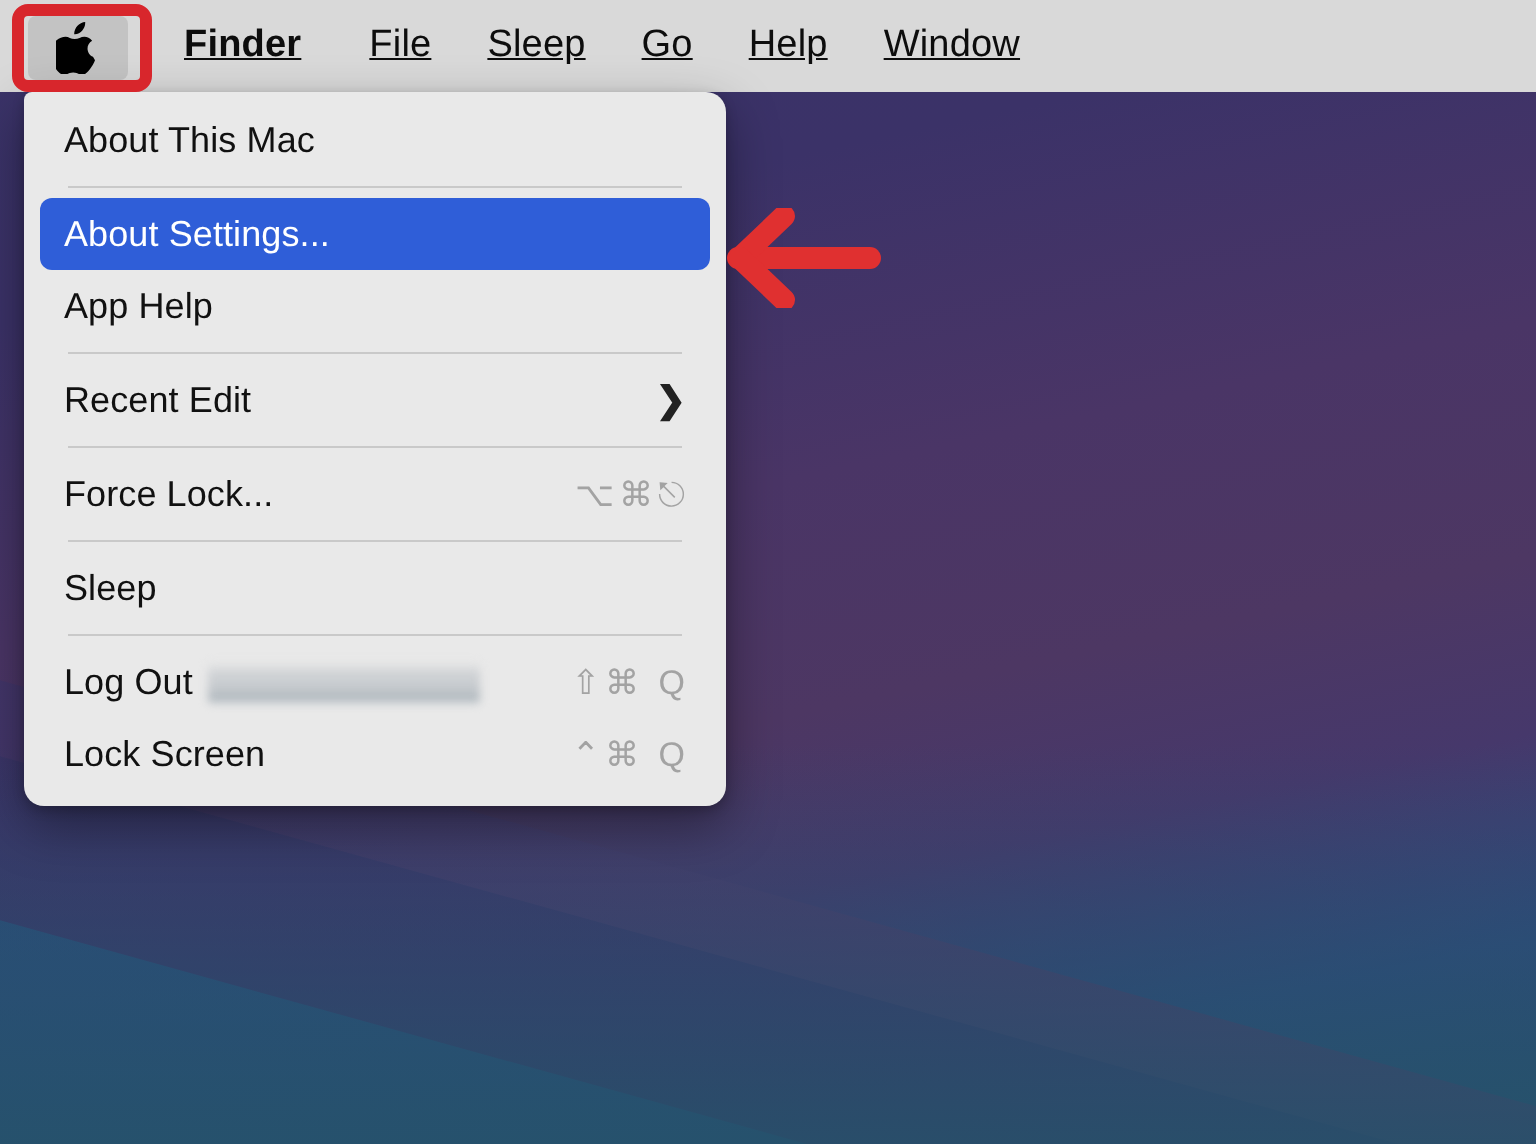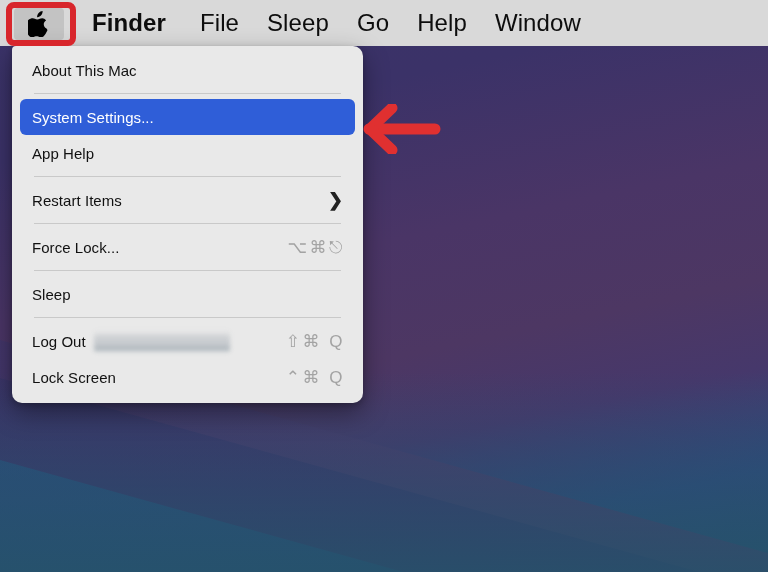--- a/index.html
+++ b/index.html
@@ -64,26 +64,27 @@
     top: 0; left: 0;
     width: 768px;
     height: 46px;
     background: #d9d9d9;
     display: flex;
     align-items: center;
     box-sizing: border-box;
     z-index: 20;
   }
   .menubar .mb-item {
-    font-size: 24px;
+    font-size: 19px;
     color: #0d0d0d;
     padding: 0 14px;
     line-height: 46px;
     white-space: nowrap;
     letter-spacing: .1px;
+    text-decoration: underline;
   }
   .menubar .mb-item.app-name {
     font-weight: bold;
     padding-left: 18px;
     padding-right: 20px;
   }
   .apple-slot {
     width: 74px;
     height: 46px;
     position: relative;
@@ -142,21 +143,21 @@
     position: relative;
     height: 36px;
     margin: 0 8px;
     display: flex;
     align-items: center;
     border-radius: 6px;
     padding: 0 10px 0 12px;
     box-sizing: border-box;
   }
   .mi .label {
-    font-size: 15px;
+    font-size: 18px;
     color: #111;
     white-space: nowrap;
     letter-spacing: .05px;
   }
   .mi.selected {
     background: #2f5ed8;
   }
   .mi.selected .label { color: #fff; }
   .mi .spacer { flex: 1 1 auto; }
   .mi .shortcut {
@@ -240,31 +241,31 @@
 
   <div class="menu-panel">
 
     <div class="mi">
       <span class="label">About This Mac</span>
     </div>
 
     <div class="sep"></div>
 
     <div class="mi selected">
-      <span class="label">System Settings...</span>
+      <span class="label">About Settings...</span>
     </div>
 
     <div class="mi">
       <span class="label">App Help</span>
     </div>
 
     <div class="sep"></div>
 
     <div class="mi">
-      <span class="label">Restart Items</span>
+      <span class="label">Recent Edit</span>
       <span class="spacer"></span>
       <span class="chevron">❯</span>
     </div>
 
     <div class="sep"></div>
 
     <div class="mi">
       <span class="label">Force Lock...</span>
       <span class="spacer"></span>
       <span class="shortcut">⌥⌘⎋</span>

